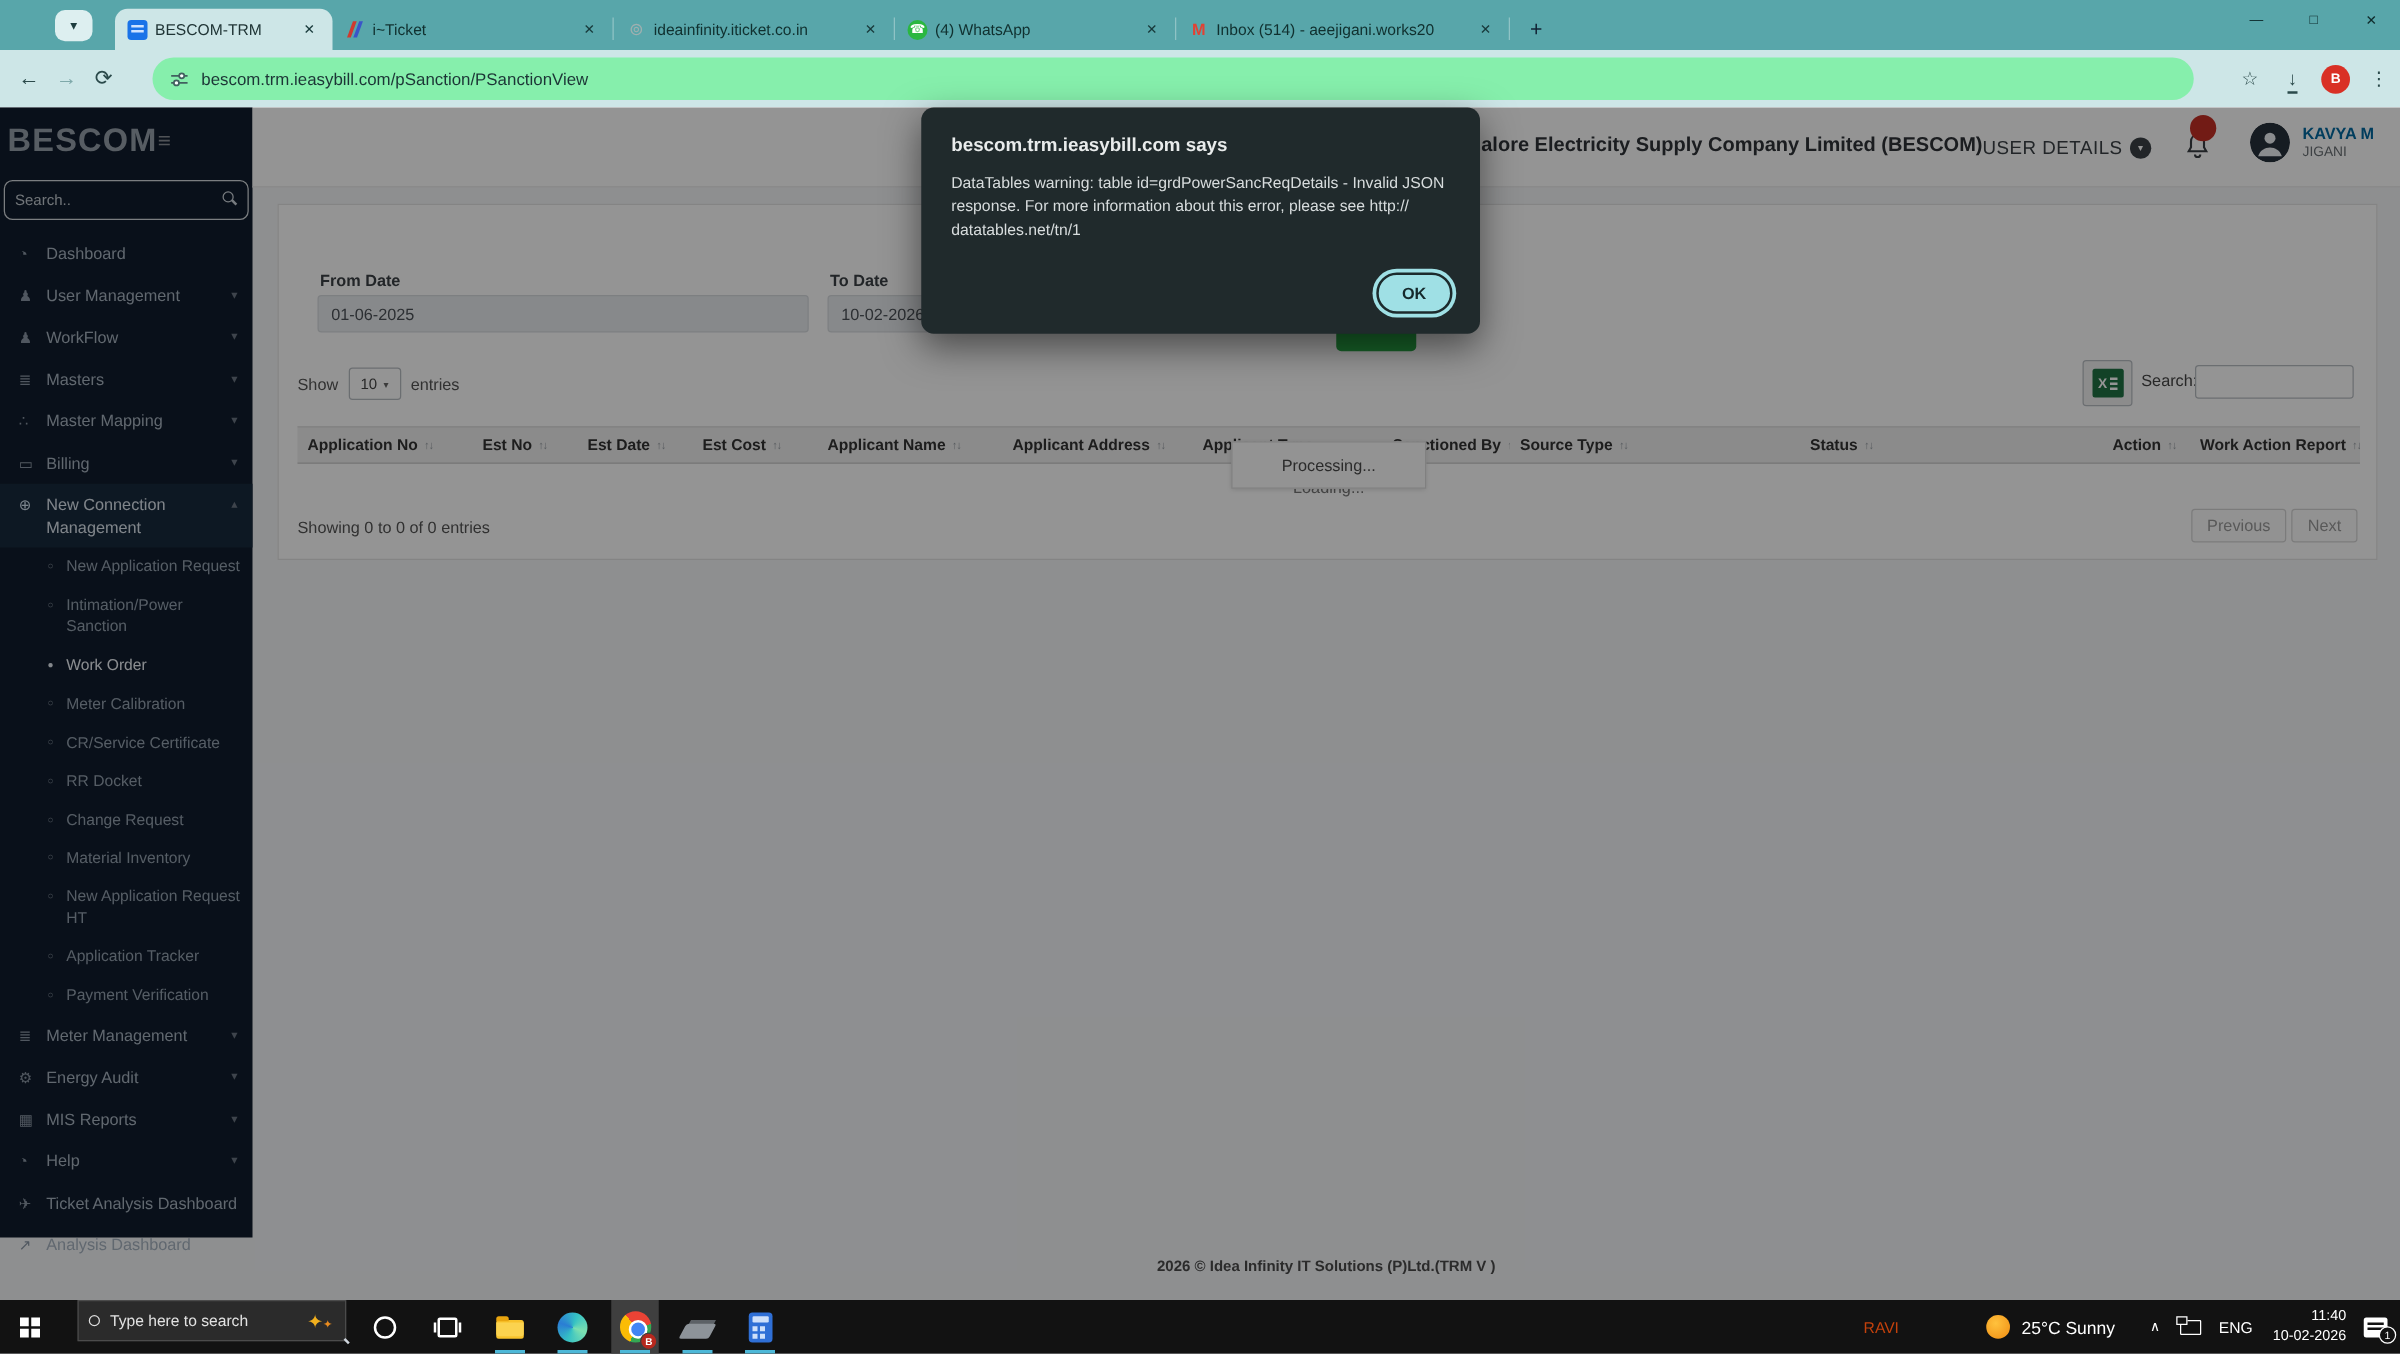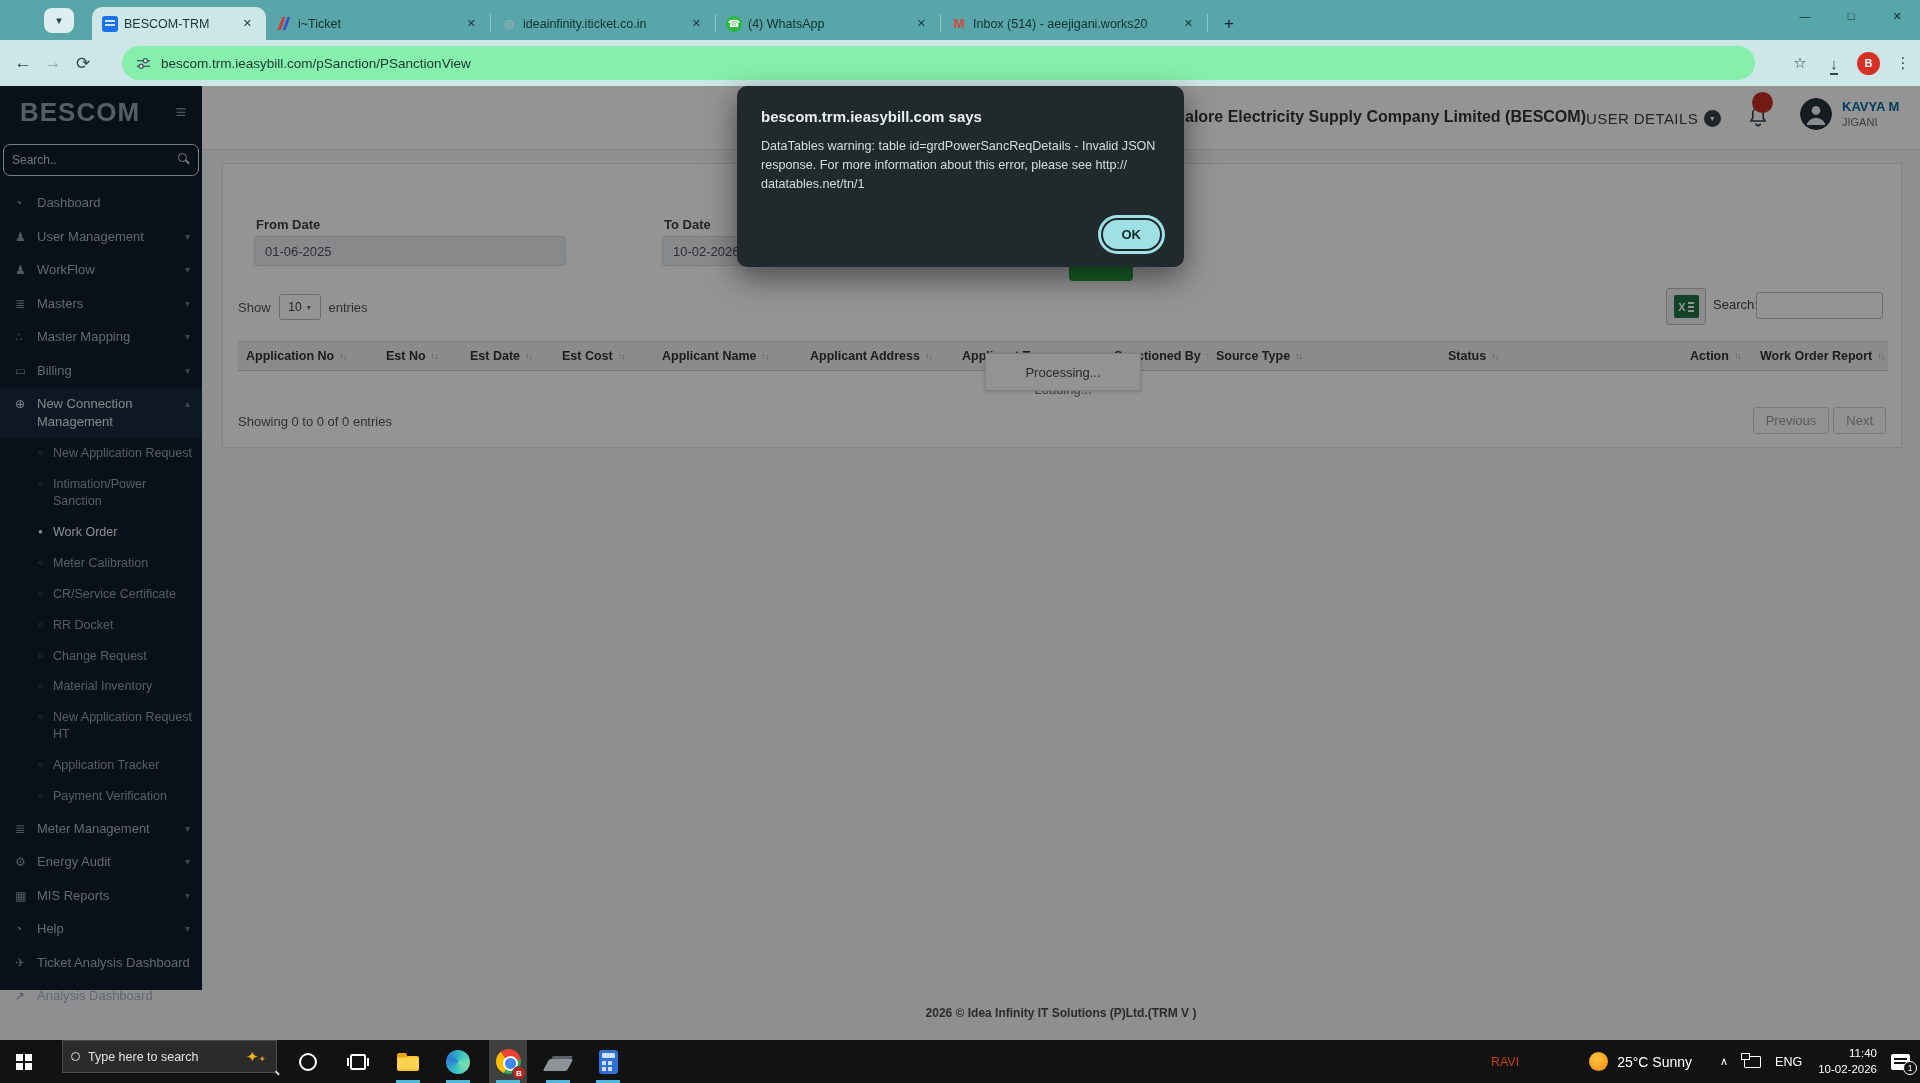--- a/index.html
+++ b/index.html
@@ -39,21 +39,21 @@
   .tb-ic { width:34px; text-align:center; font-size:15px; color:#2b4a4b; }
   .tb-ic .dl { border-bottom:2px solid #2b4a4b; padding-bottom:1px; }
   .avatarB { width:23px; height:23px; border-radius:50%; background:#d93025; color:#fff; font-size:11px; font-weight:bold; display:flex; align-items:center; justify-content:center; margin:0 6px; }
 
   
   .page { position:absolute; left:0; top:86px; width:1920px; height:954px; background:#f4f6f9; }
   .dim { position:absolute; inset:0; background:rgba(0,0,0,0.42); z-index:40; }
 
   
   .sidebar { position:absolute; left:0; top:0; width:202px; height:904px; background:#111d2d; color:#aab6c2; }
-  .side-logo { height:52px; display:flex; align-items:center; justify-content:space-between; padding:0 16px 0 20px; }
+  .side-logo { height:52px; display:flex; align-items:center; justify-content:flex-start; padding:0 16px 0 6px; }
   .side-logo .txt { font-size:26px; font-weight:bold; letter-spacing:1px; color:#97a1ab; }
   .side-logo .burger { color:#8a9097; font-size:18px; }
   .side-search { margin:6px 3px 10px; position:relative; }
   .side-search input { width:100%; height:32px; background:transparent; border:1.5px solid #d5dade; border-radius:7px; color:#cfd6dd; font-size:12px; padding:0 26px 0 8px; outline:none; }
   .side-search input::placeholder { color:#c2c9d0; }
   .mag { position:absolute; right:12px; top:9px; width:9px; height:9px; border:1.5px solid #cfd6dd; border-radius:50%; }
   .mag::after { content:""; position:absolute; width:5px; height:1.5px; background:#cfd6dd; transform:rotate(45deg); right:-4px; bottom:-1px; }
   .mi { display:flex; align-items:flex-start; padding:8px 12px 8px 15px; font-size:13px; line-height:1.35; }
   .mi .ic { width:22px; flex:none; font-size:12px; color:#8b97a5; padding-top:1px; }
   .mi .lb { flex:1; color:#a7b3c0; }
@@ -368,21 +368,21 @@
         </div>
         <div class="hdr-name">
           <div class="n1">KAVYA M</div>
           <div class="n2">JIGANI</div>
         </div>
       </div>
 
       <div class="card">
 
         <span class="fld-label" style="left:33px;top:53px">From Date</span>
-        <input class="fld-input" style="left: 31px; top: 72px; width: 312px;" readonly="" value="01-06-2025">
+        <input class="fld-input" style="left: 31px; top: 72px; width: 393px;" readonly="" value="01-06-2025">
         <span class="fld-label" style="left:441px;top:53px">To Date</span>
         <input class="fld-input" style="left: 439px; top: 72px; width: 360px;" readonly="" value="10-02-2026">
         <div class="btn-green"></div>
 
         <div class="show-row">
           <span>Show</span>
           <span class="pagesize">
             <span>10</span>
             <span class="c">▾</span>
           </span>
@@ -441,21 +441,21 @@
             </div>
           <div class="th" style="width:242px">
               <span>Status</span>
               <span class="sort">↑↓</span>
             </div>
           <div class="th" style="width:70px">
               <span>Action</span>
               <span class="sort">↑↓</span>
             </div>
           <div class="th" style="width:136px">
-              <span>Work Order Report</span>
+              <span>Work Action Report</span>
               <span class="sort">↑↓</span>
             </div>
         </div>
         <div class="loadingtxt">Loading...</div>
         <div class="processing">Processing...</div>
 
         <div class="dtinfo">Showing 0 to 0 of 0 entries</div>
         <div class="pager">
           <span class="pbtn">Previous</span>
           <span class="pbtn">Next</span>

